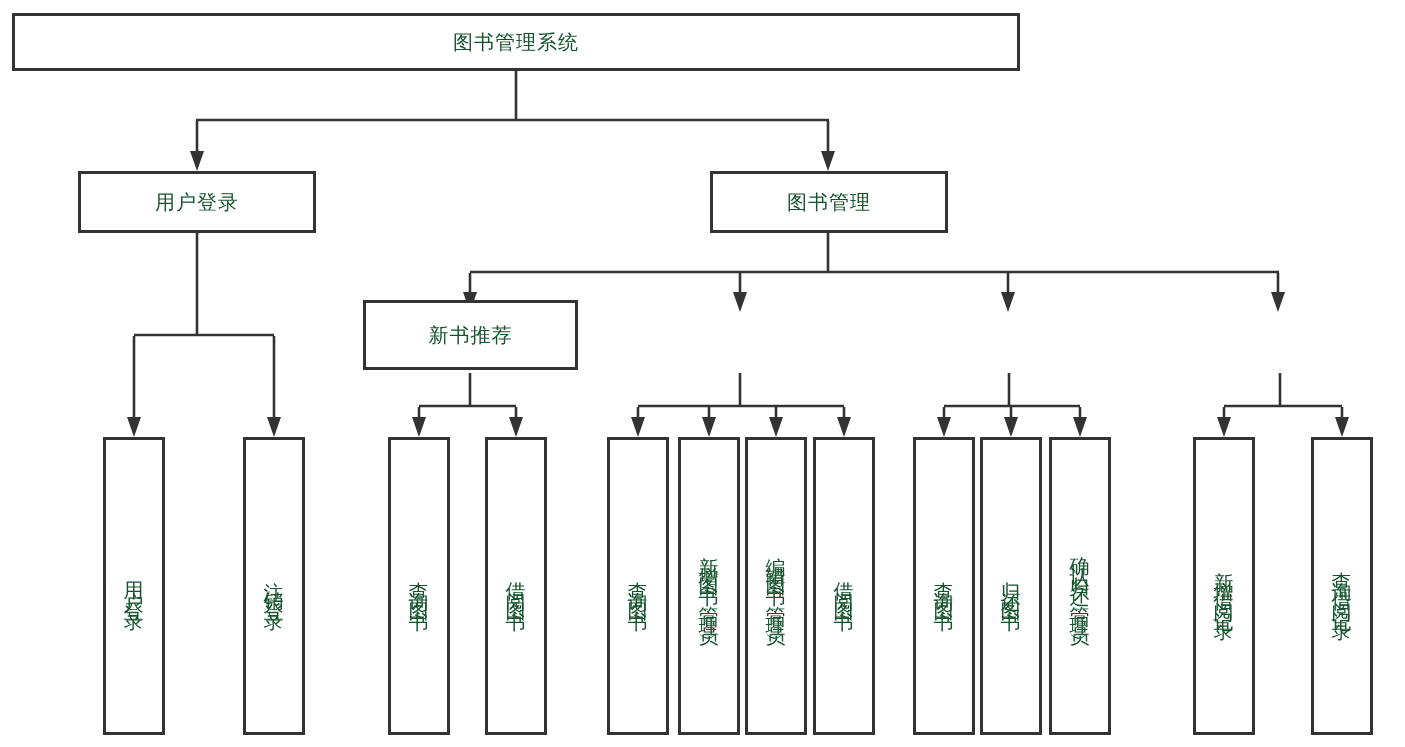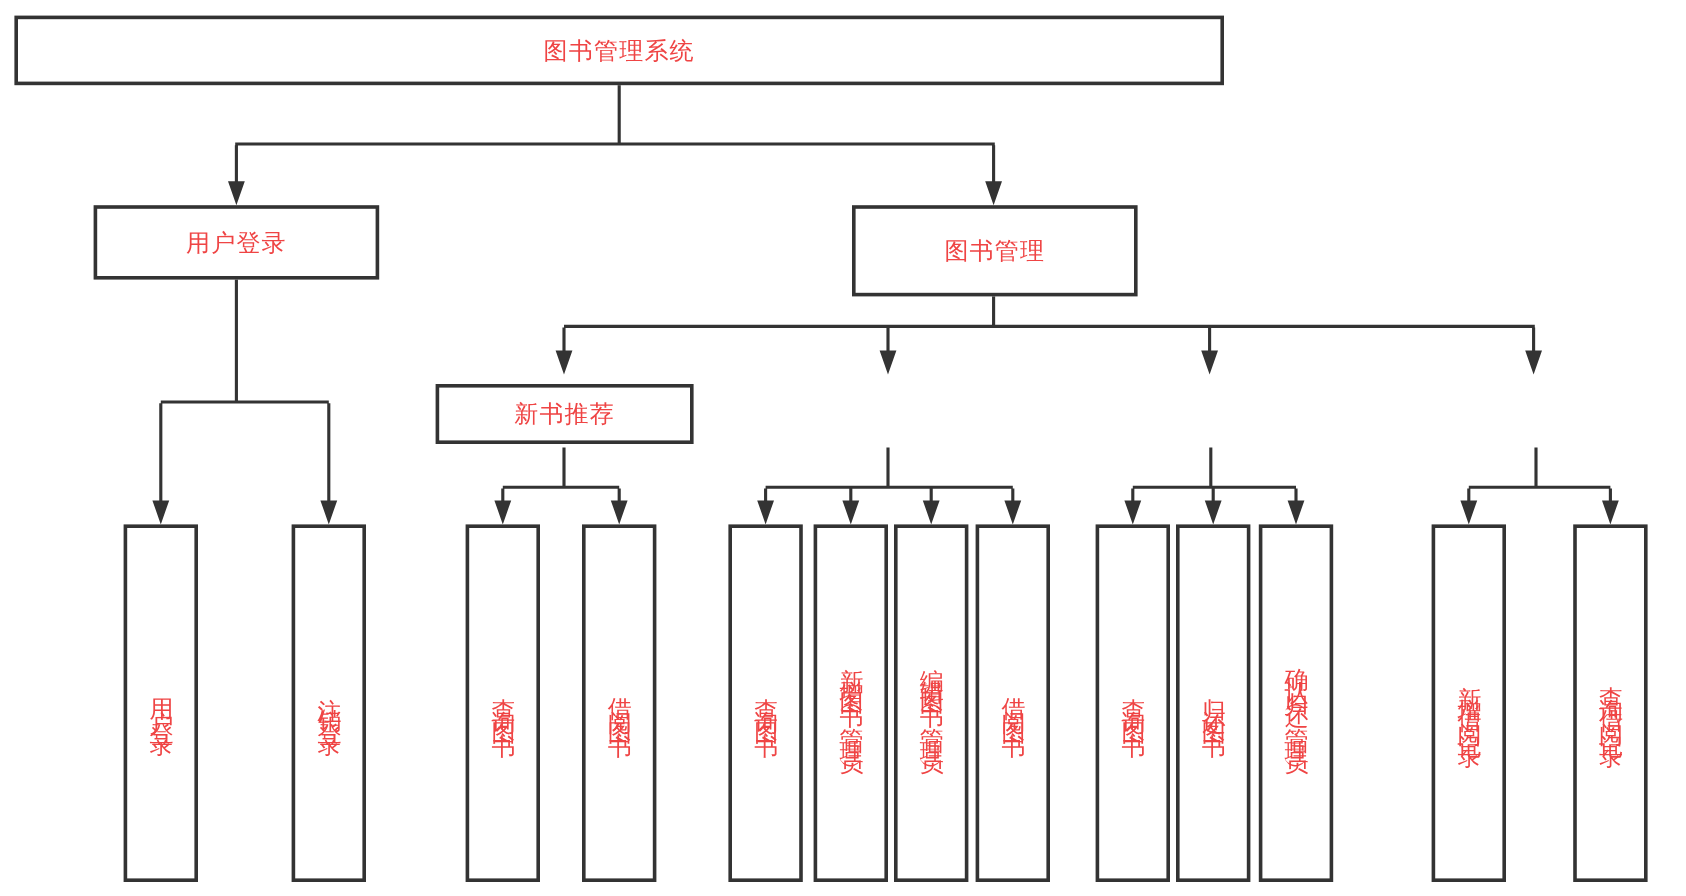--- a/index.html
+++ b/index.html
@@ -18,21 +18,21 @@
     z-index: 1;
   }
   .box {
     position: absolute;
     box-sizing: border-box;
     border: 3px solid #333333;
     background: #ffffff;
     display: flex;
     align-items: center;
     justify-content: center;
-    color: #ef4444;
+    color: #14532d;
     z-index: 2;
   }
   .h-box { font-size: 20px; letter-spacing: 1px; }
   .v-box span {
     writing-mode: vertical-rl;
     text-orientation: mixed;
     font-size: 20px;
     letter-spacing: 10px;
     line-height: 1;
   }
@@ -71,25 +71,25 @@
              M1335 417 L1349 417 L1342 437 Z" fill="#333333" stroke="none"></path>
   </svg>
 
   <div class="box h-box" style="left:12px;top:13px;width:1008px;height:58px">
     <span>图书管理系统</span>
   </div>
 
   <div class="box h-box" style="left:78px;top:171px;width:238px;height:62px">
     <span>用户登录</span>
   </div>
-  <div class="box h-box" style="left:710px;top:171px;width:238px;height:76px">
+  <div class="box h-box" style="left:710px;top:171px;width:238px;height:62px">
     <span>图书管理</span>
   </div>
 
-  <div class="box h-box" style="left:363px;top:320px;width:215px;height:50px">
+  <div class="box h-box" style="left:363px;top:300px;width:215px;height:70px">
     <span>新书推荐</span>
   </div>
 
   <div class="box v-box" style="left:103px;top:437px;width:62px;height:298px">
     <span>用户登录</span>
   </div>
   <div class="box v-box" style="left:243px;top:437px;width:62px;height:298px">
     <span>注销登录</span>
   </div>
   <div class="box v-box" style="left:388px;top:437px;width:62px;height:298px">

